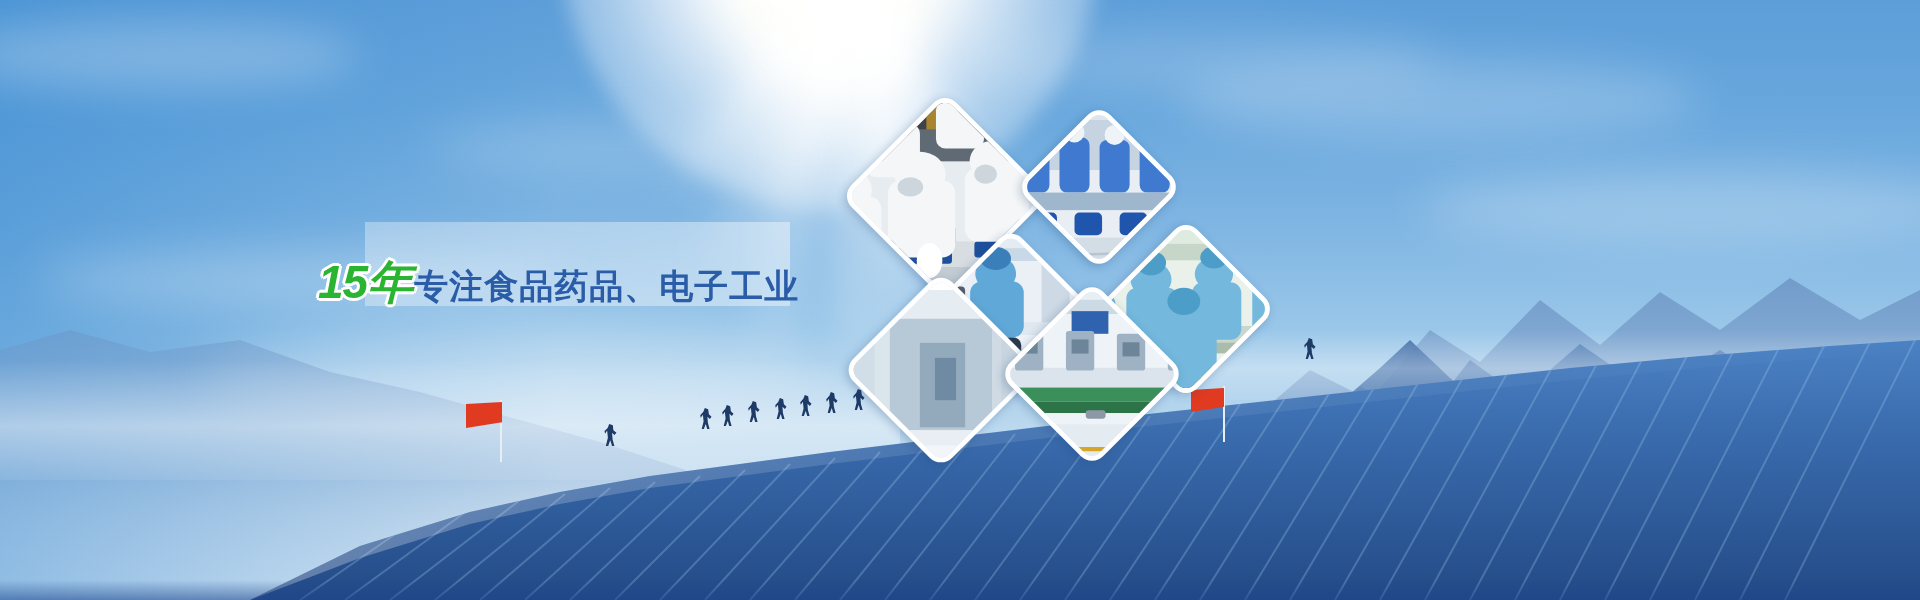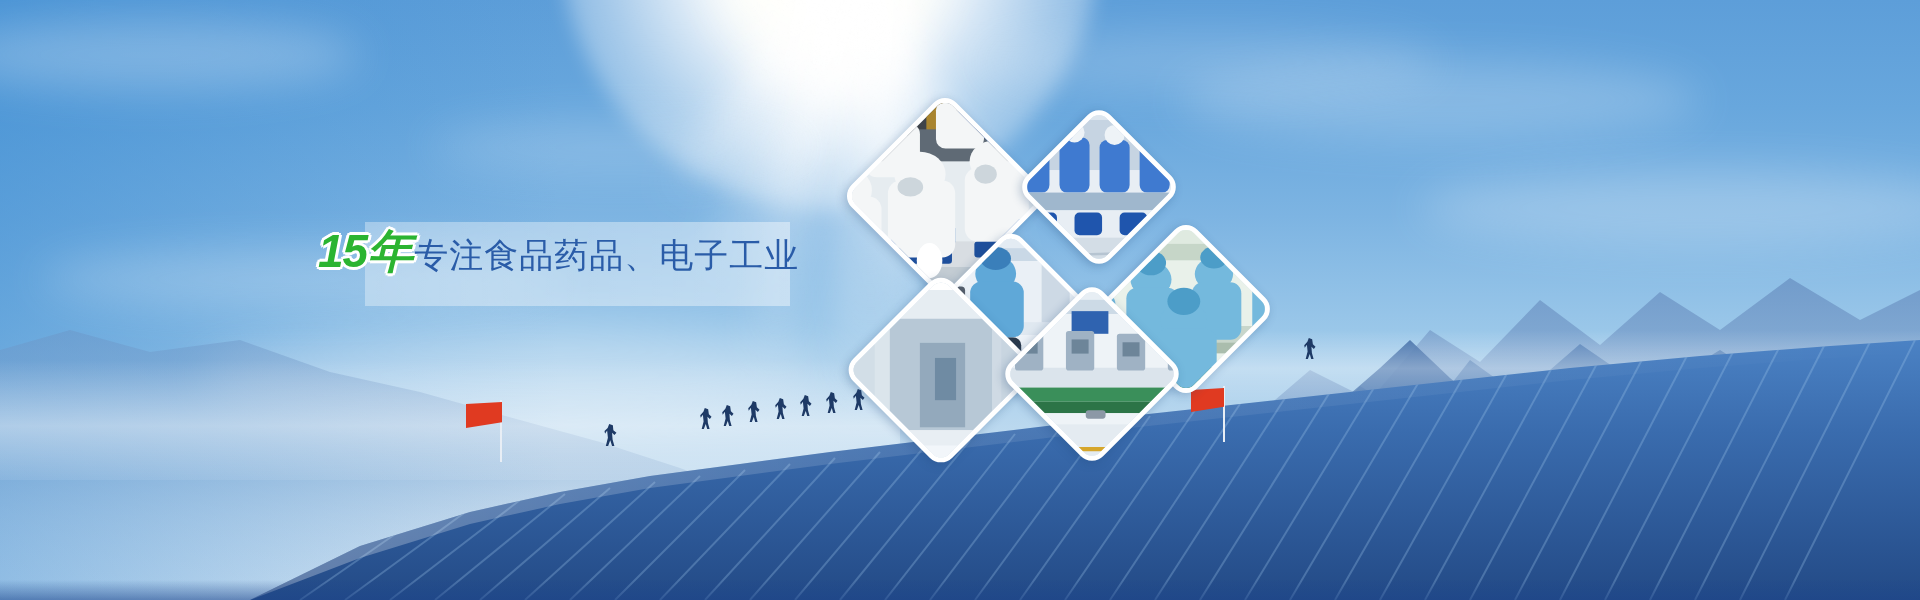--- a/index.html
+++ b/index.html
@@ -114,21 +114,21 @@
     left:365px; top:222px;
     width:425px; height:84px;
     background:linear-gradient(to right, rgba(255,255,255,.34), rgba(255,255,255,.42));
     backdrop-filter:blur(1px);
   }
   .headline-wrap {
     position:absolute;
     left:318px; top:196px;
     width:520px; height:110px;
     display:flex; flex-direction:column;
-    justify-content:center;
+    justify-content:flex-end;
     z-index:8;
   }
   .line1, .line2 {
     white-space:nowrap;
     line-height:1.02;
   }
   .line1 { display:flex; align-items:baseline; }
   .years {
     font-size:46px;
     font-weight:bold;
@@ -137,21 +137,21 @@
     letter-spacing:-1px;
     text-shadow:
       -2px -2px 0 #ffffff,  2px -2px 0 #ffffff,
       -2px  2px 0 #ffffff,  2px  2px 0 #ffffff,
       -3px  0   0 #ffffff,  3px  0   0 #ffffff,
        0   -3px 0 #ffffff,  0    3px 0 #ffffff;
     margin-right:2px;
   }
   .lead-cn {
     font-size:34px;
-    font-weight:normal;
+    font-weight:bold;
     color:#2a5ca8;
     font-family:"DejaVu Sans", sans-serif;
     letter-spacing:1px;
   }
   .line2 {
     font-size:34px;
     font-weight:bold;
     color:#2a5ca8;
     font-family:"DejaVu Sans", sans-serif;
     letter-spacing:1px;

